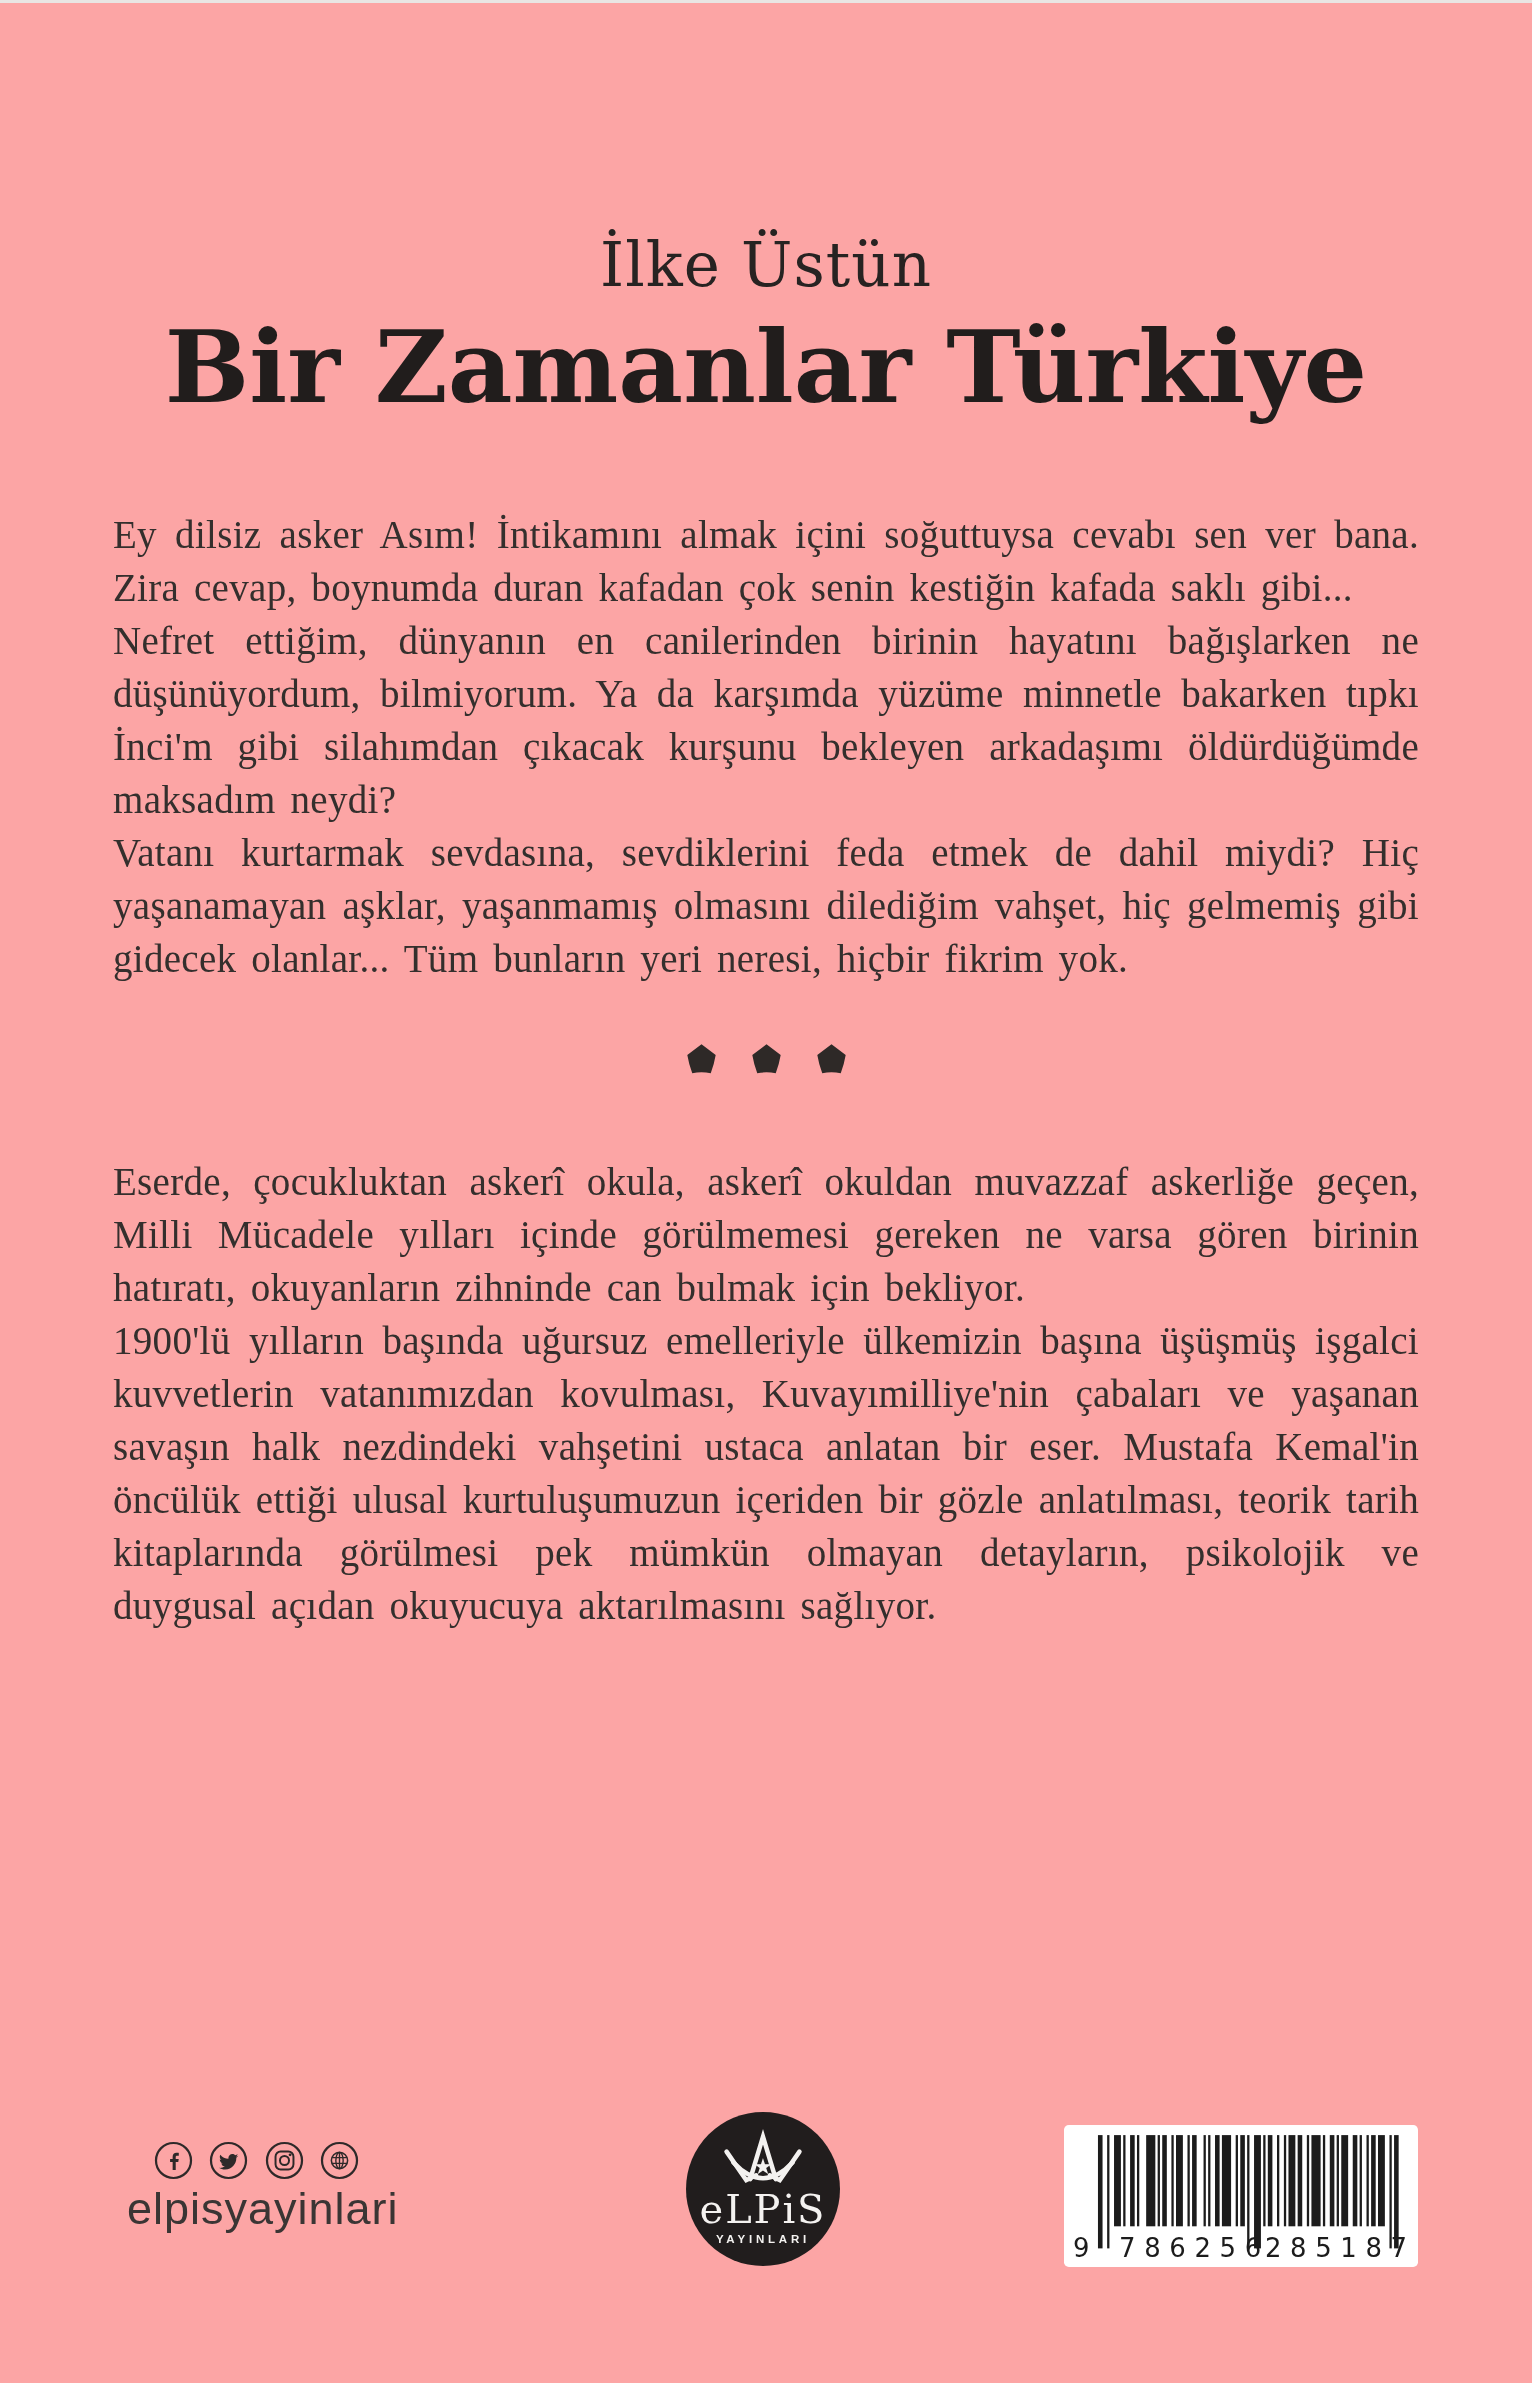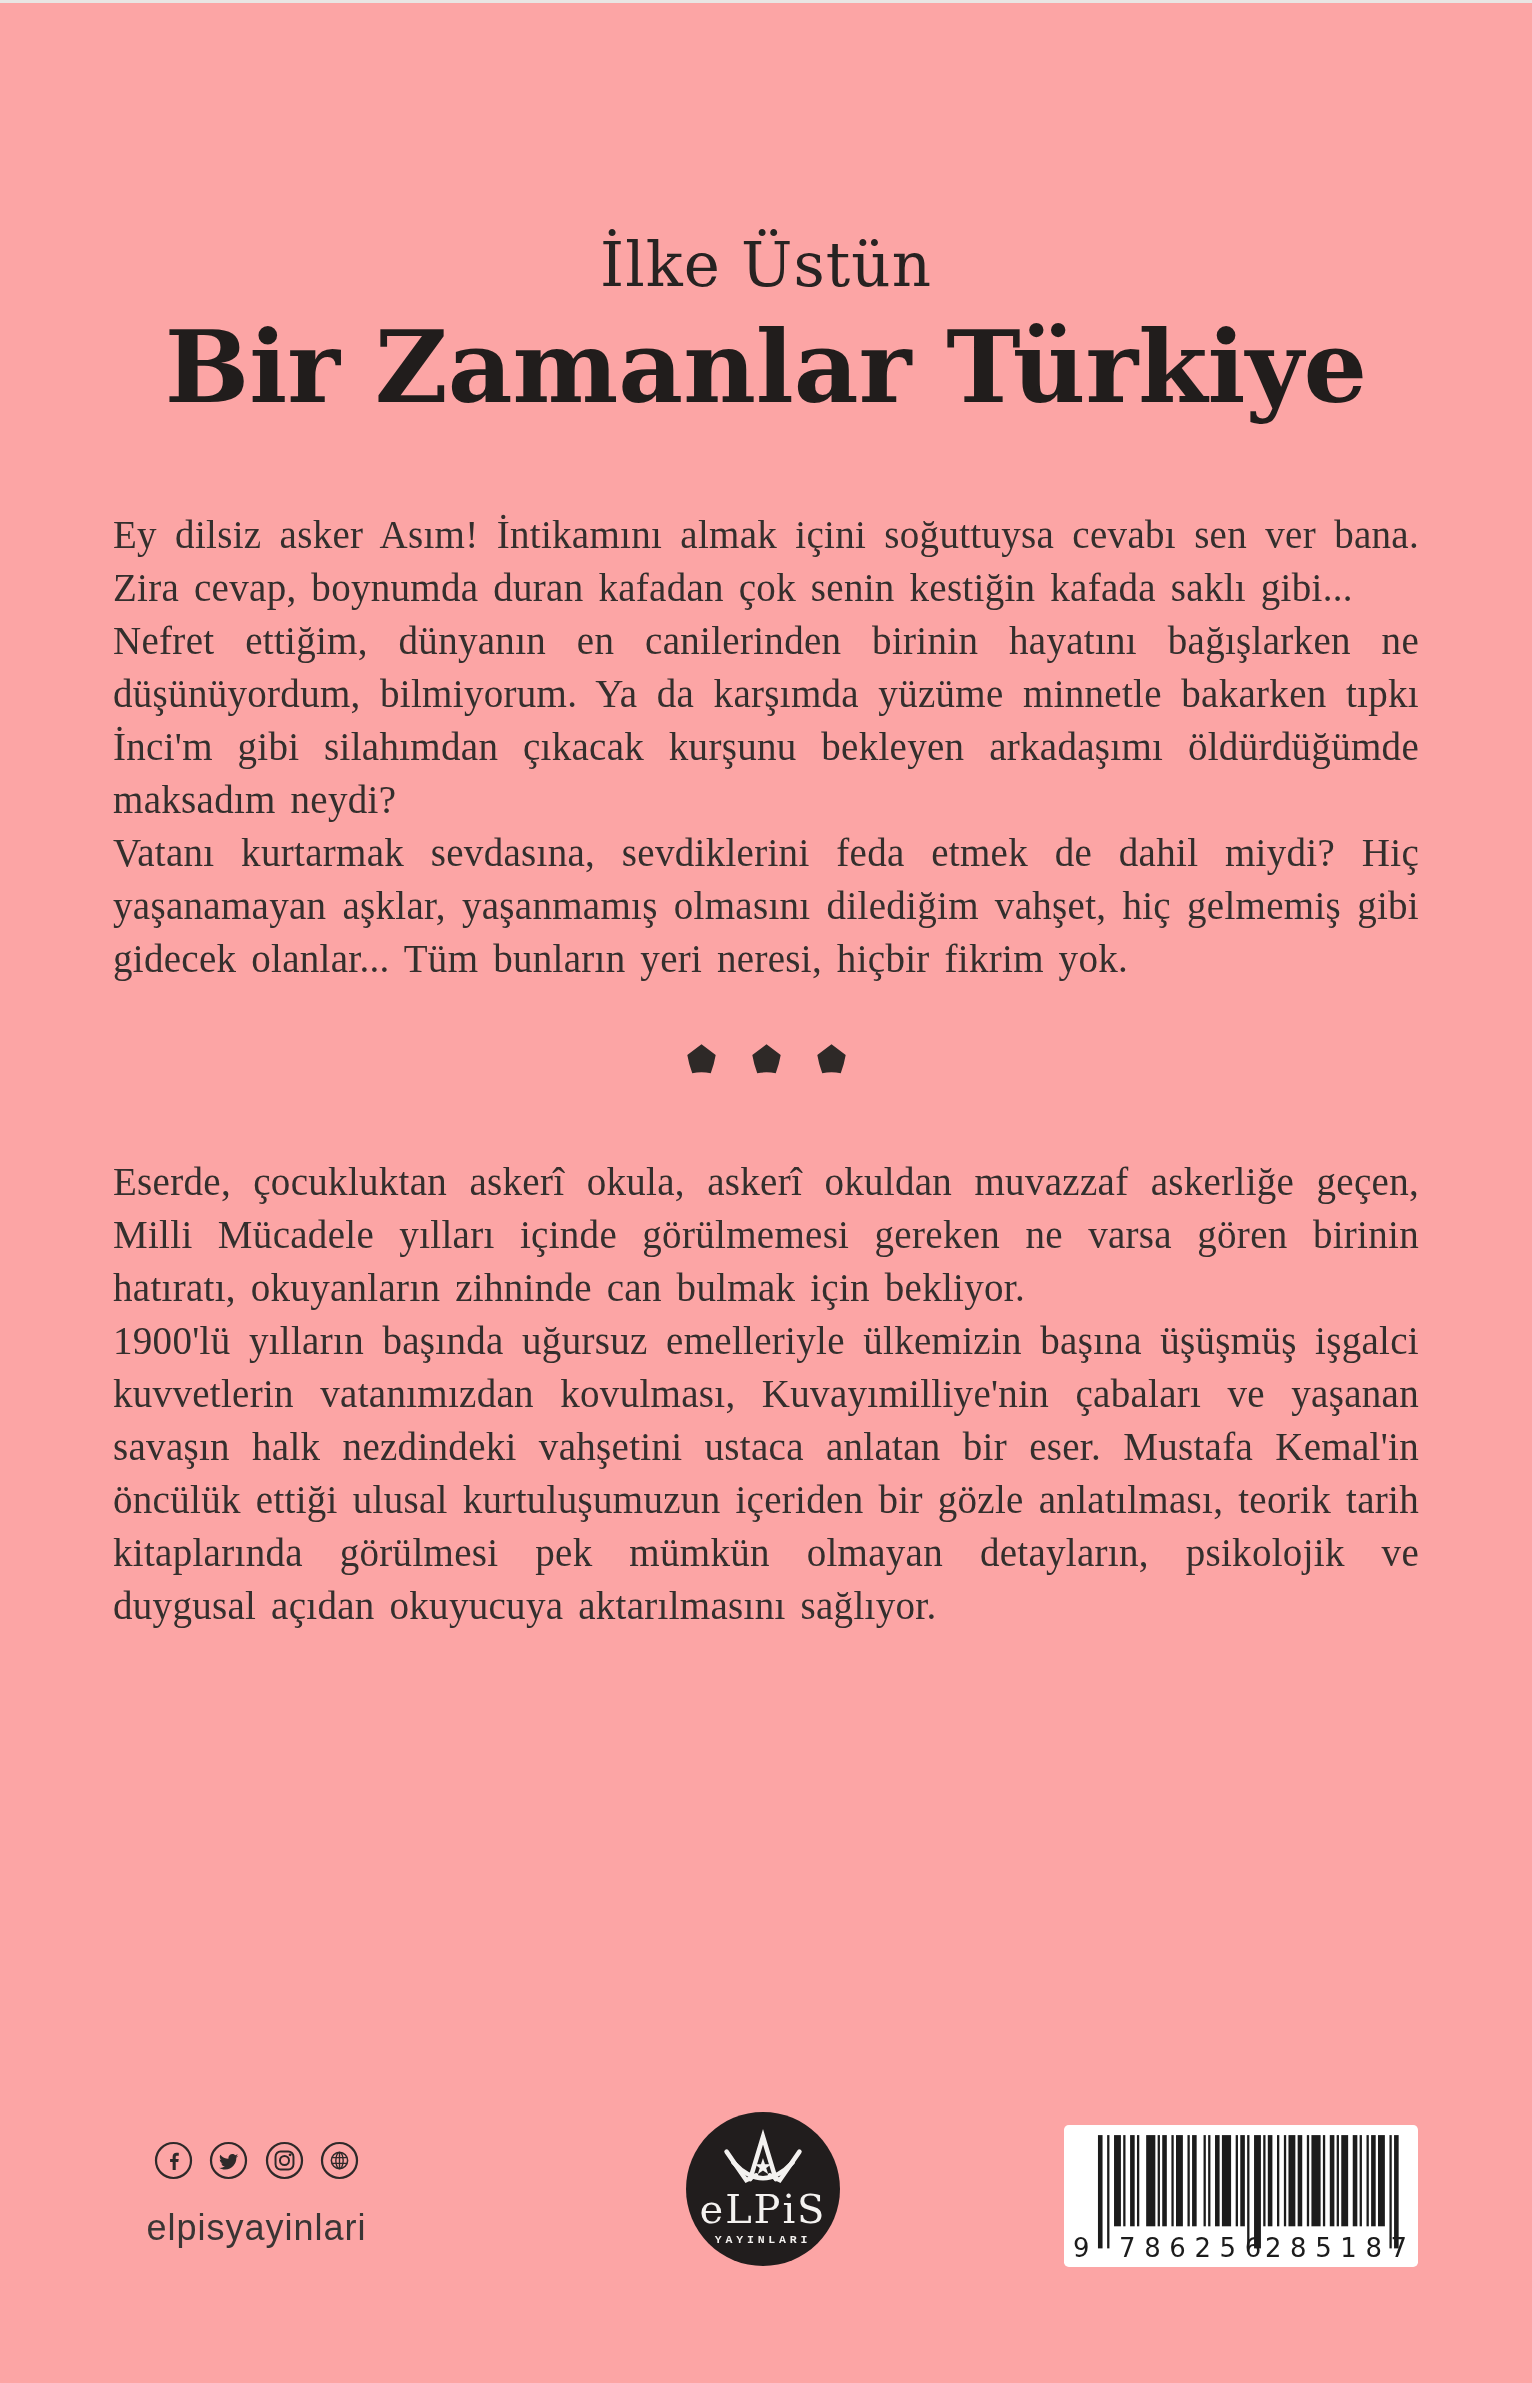--- a/index.html
+++ b/index.html
@@ -50,39 +50,39 @@
   }
   .divider svg{ display:block; }
   
   .social{
     position:absolute; left:127px; top:2140px; width:259px;
     text-align:center;
   }
   .social-icons{ display:flex; gap:14.4px; justify-content:center; }
   .social-icons svg{ display:block; }
   .social-handle{
-    margin-top:26px;
+    margin-top:2px;
     font-family:"Liberation Sans", sans-serif;
-    font-size:36px; color:#3a3534; letter-spacing:1px;
+    font-size:45px; color:#3a3534; letter-spacing:1px;
   }
   .logo{
     position:absolute; left:686px; top:2112px;
     width:154px; height:154px; border-radius:50%;
     background:#211d1d;
     display:flex; flex-direction:column; align-items:center; justify-content:flex-start;
     padding-top:0;
   }
   .logo svg.crown{ margin-top:13.4px; }
   .logo-name{
     font-family:"DejaVu Serif", serif; font-weight:normal;
     color:#f4f2f0; font-size:40px; letter-spacing:1.9px; line-height:1;
     margin-top:-3.8px;
   }
   .logo-sub{
-    font-family:Liberation Mono, monospace; font-weight:bold;
+    font-family:Liberation Sans, sans-serif; font-weight:bold;
     color:#f4f2f0; font-size:11.5px; letter-spacing:3.8px; line-height:1;
     margin-top:5.8px;
   }
   .barcode{
     position:absolute; left:1064px; top:2125px;
     width:354px; height:142px;
     background:#ffffff; border-radius:4.8px;
     display:flex; align-items:flex-start; justify-content:center;
   }
   .barcode svg{ margin-top:9.6px; }

